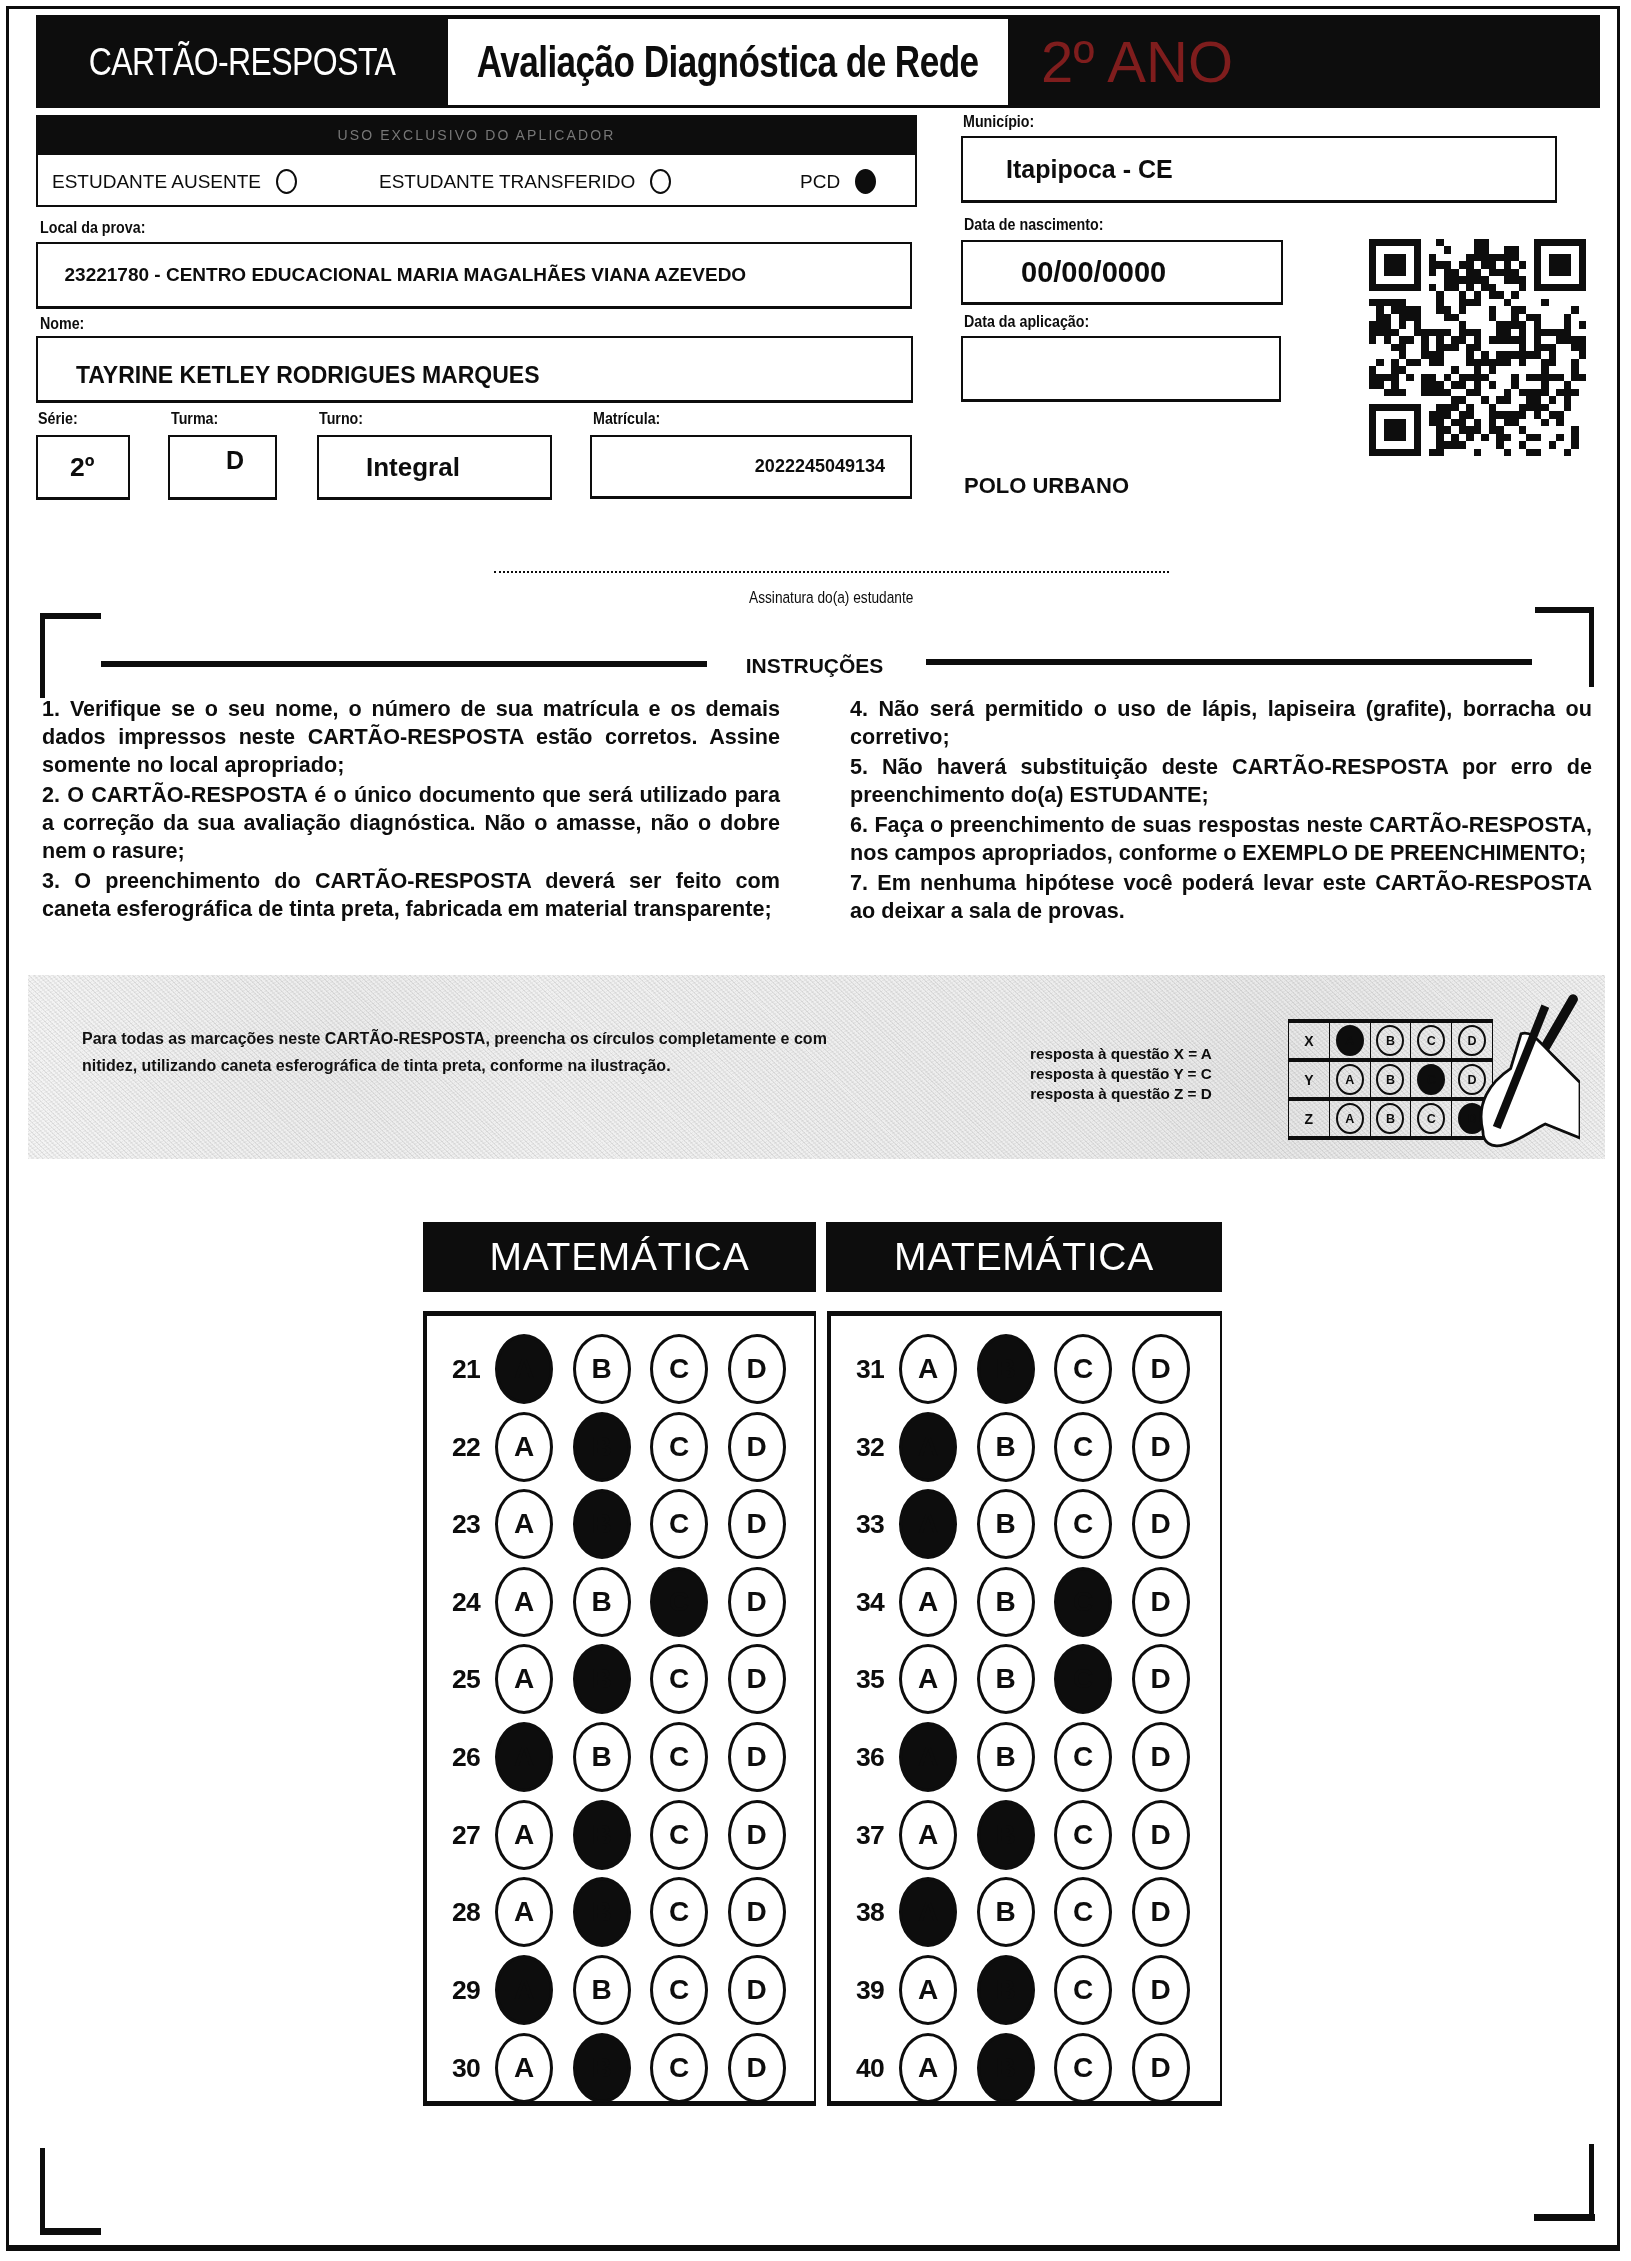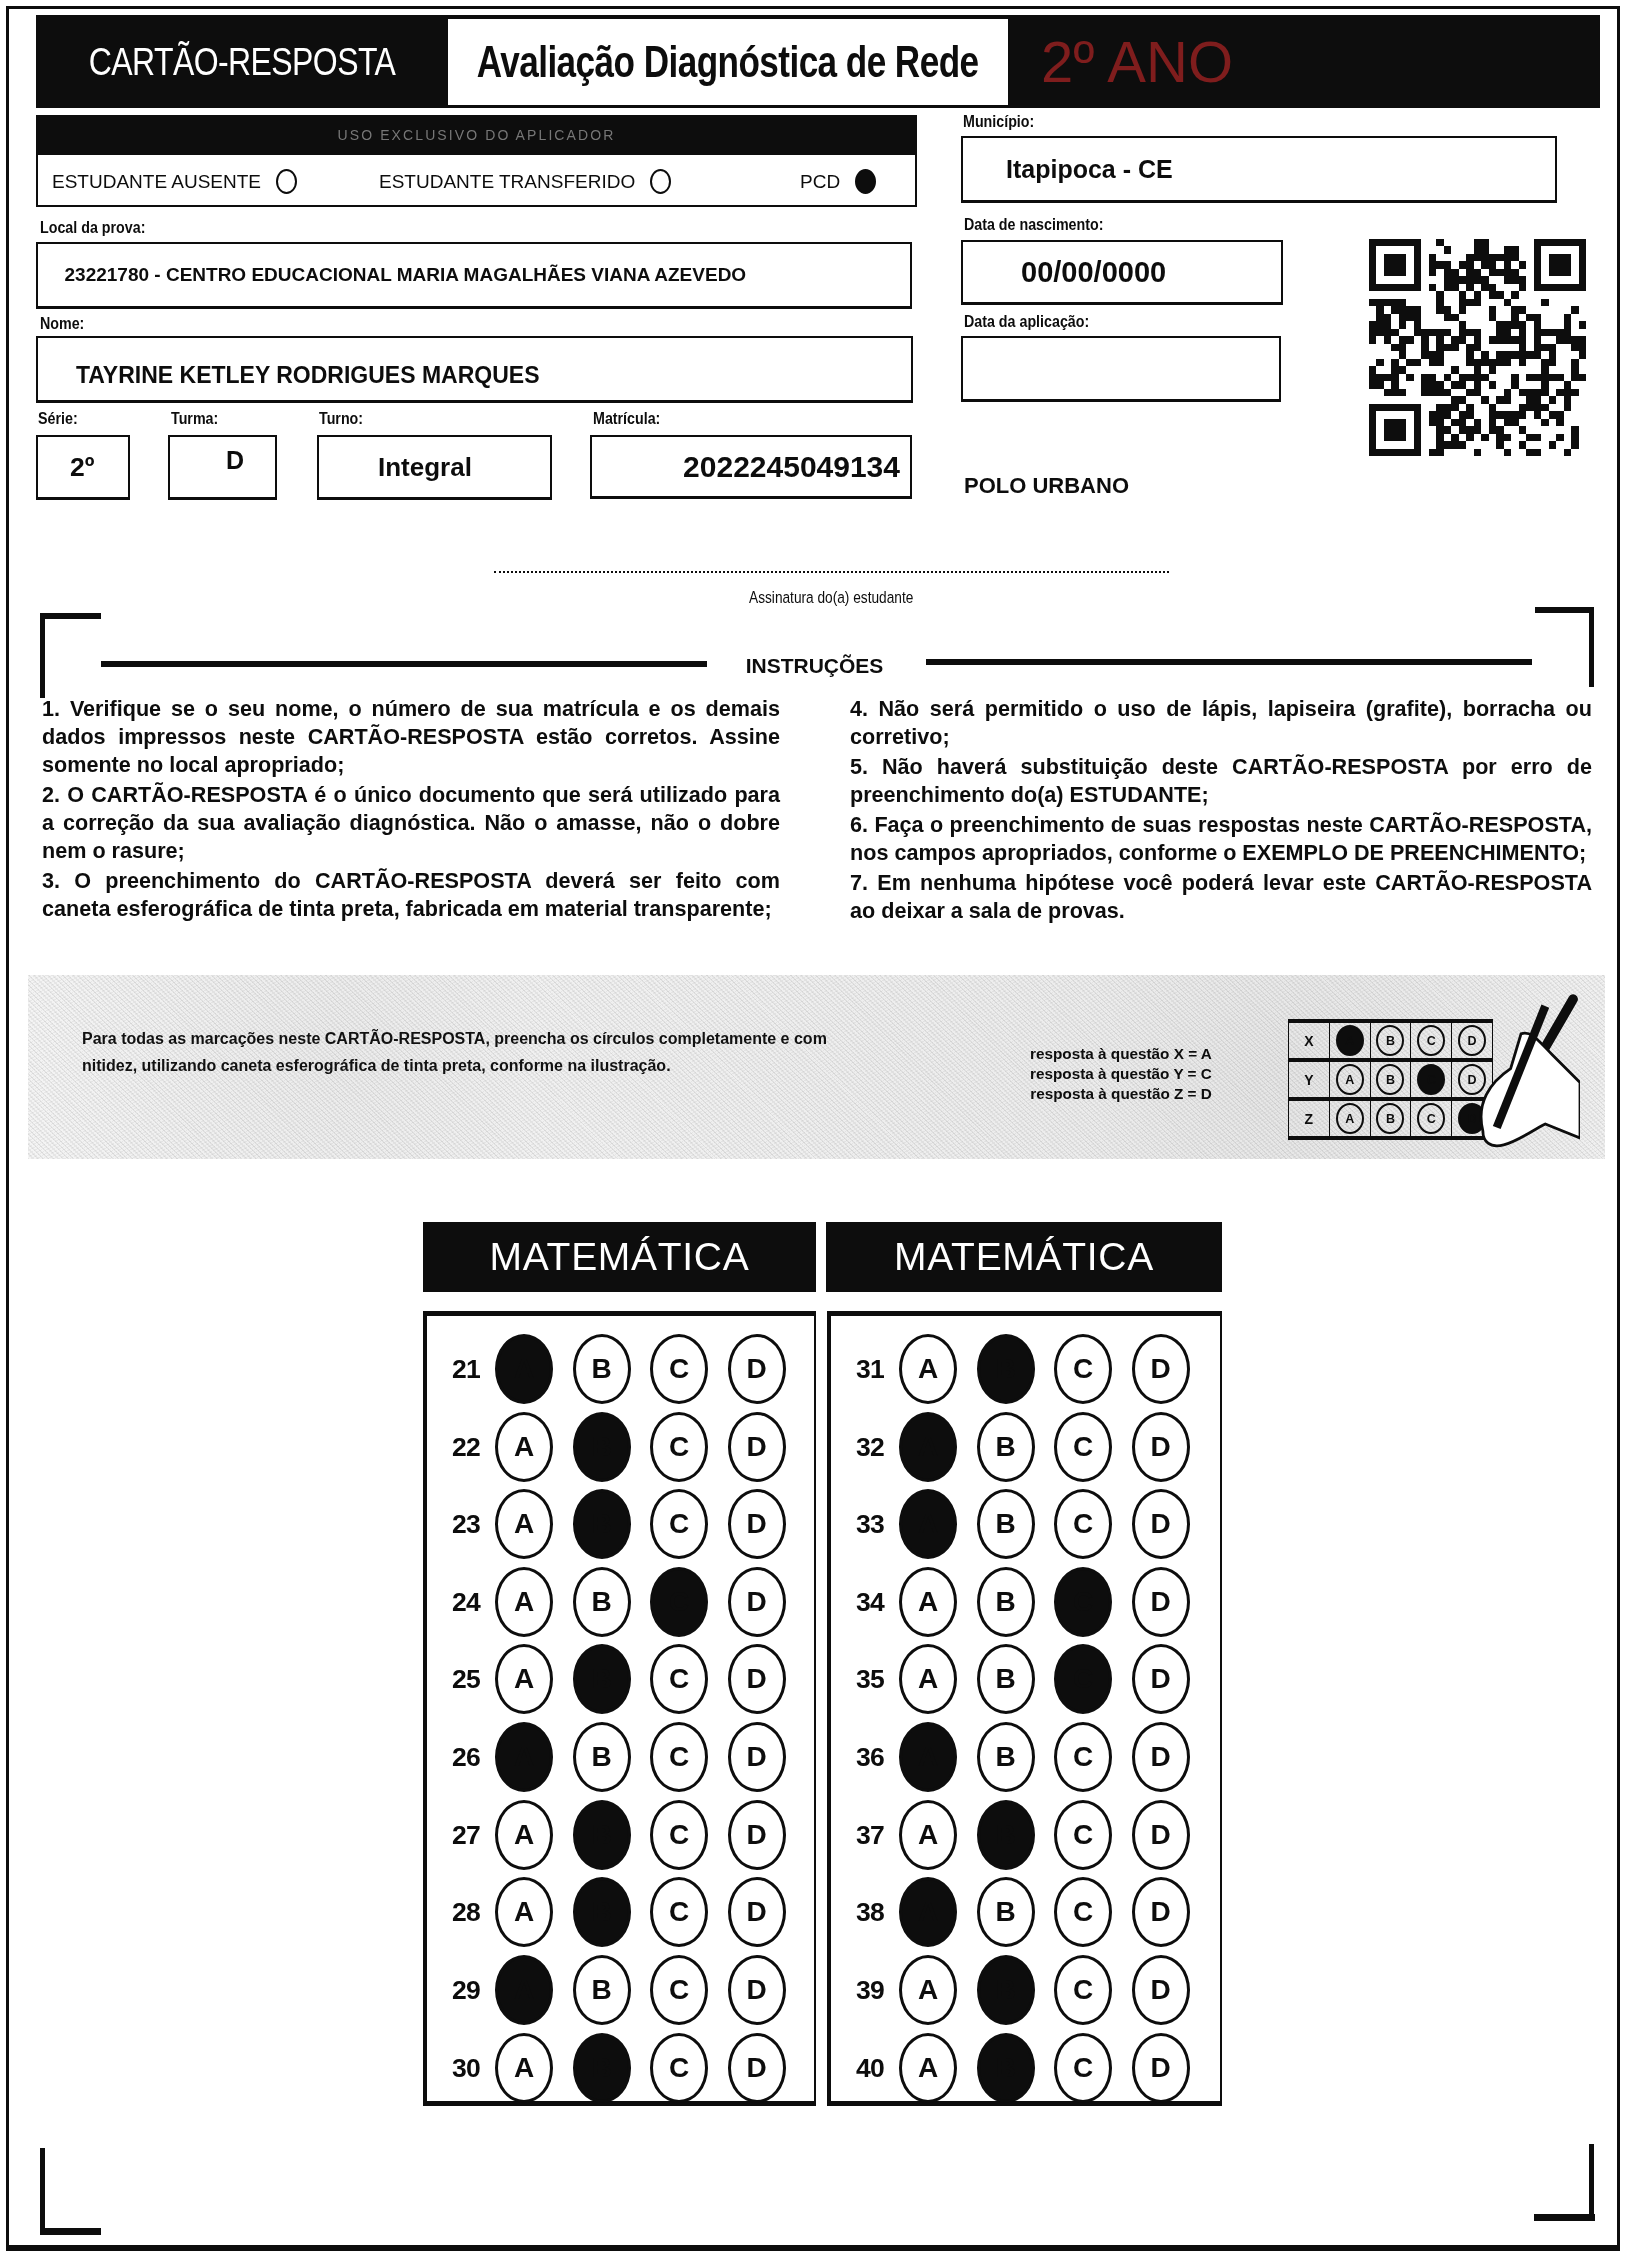--- a/index.html
+++ b/index.html
@@ -109,25 +109,25 @@
 
 <div class="abs lbl" style="left:38px;top:408px;">Série:</div>
 <div class="abs field" style="left:36px;top:435px;width:94px;height:65px;font-size:26.5px;padding-left:32px;">
   <span>2º</span>
 </div>
 <div class="abs lbl" style="left:171px;top:408px;">Turma:</div>
 <div class="abs field" style="left:168px;top:435px;width:109px;height:65px;font-size:25px;padding-left:56px;padding-bottom:14px;">
   <span>D</span>
 </div>
 <div class="abs lbl" style="left:319px;top:408px;">Turno:</div>
-<div class="abs field" style="left:317px;top:435px;width:235px;height:65px;font-size:26px;padding-left:59px;">
+<div class="abs field" style="left:317px;top:435px;width:235px;height:65px;font-size:26px;padding-left:47px;">
   <span>Integral</span>
 </div>
 <div class="abs lbl" style="left:593px;top:408px;">Matrícula:</div>
-<div class="abs field" style="left:590px;top:435px;width:322px;height:64px;font-size:30px;justify-content:flex-end;padding-right:10px;">
+<div class="abs field" style="left:590px;top:435px;width:322px;height:64px;font-size:18px;justify-content:flex-end;padding-right:25px;">
   <span>2022245049134</span>
 </div>
 
 <div class="abs lbl" style="left:964px;top:214px;">Data de nascimento:</div>
 <div class="abs field" style="left:961px;top:240px;width:322px;height:65px;font-size:29px;padding-left:58px;">
   <span>00/00/0000</span>
 </div>
 <div class="abs lbl" style="left:964px;top:311px;">Data da aplicação:</div>
 <div class="abs field" style="left:961px;top:336px;width:320px;height:66px;font-size:25px;">
   <span></span>

